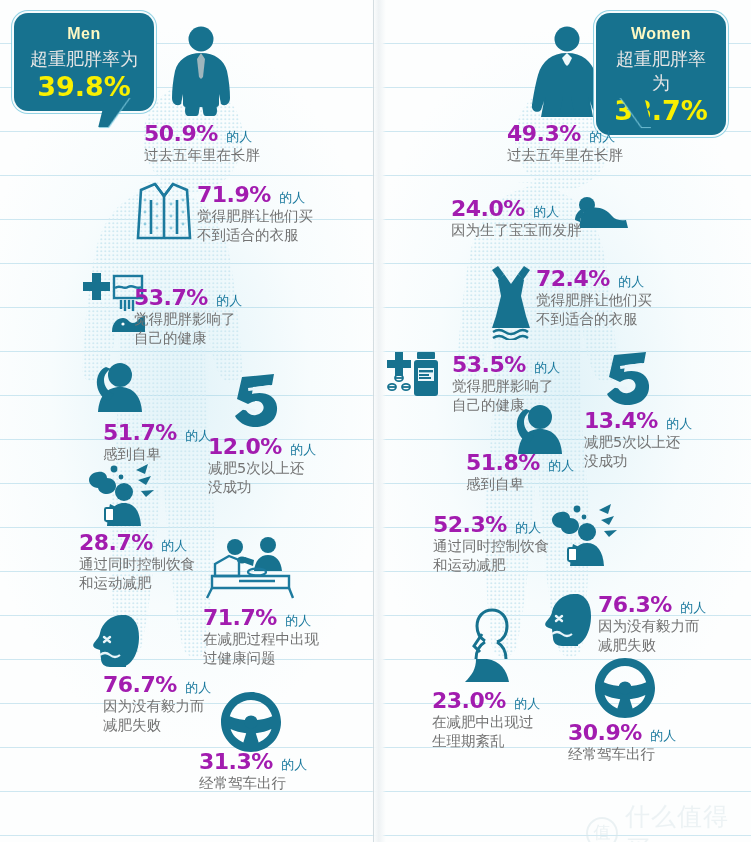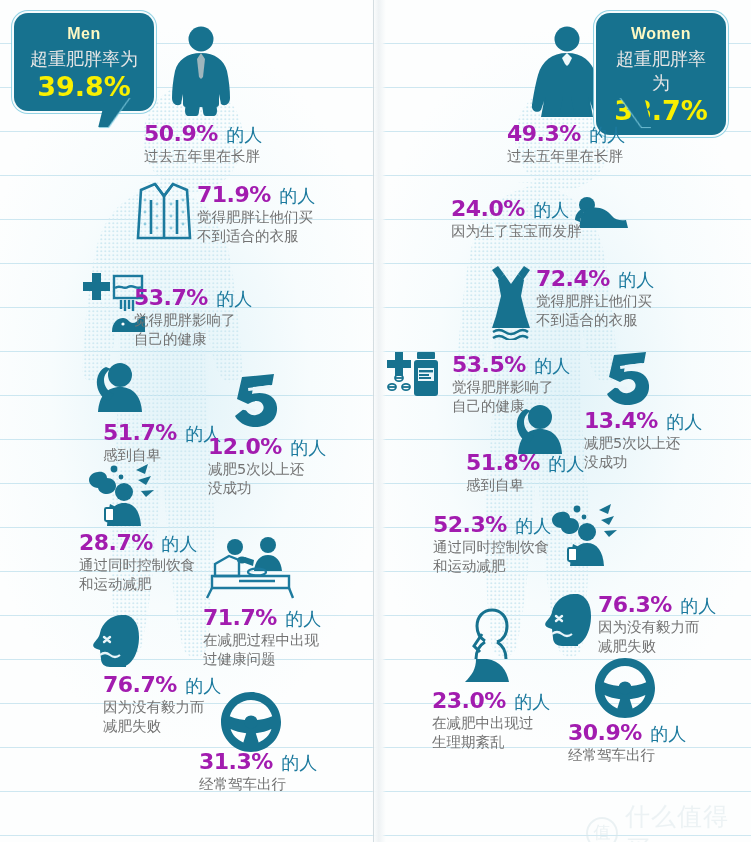--- a/index.html
+++ b/index.html
@@ -137,21 +137,21 @@
   }
   .pct {
     color: #a21caf;
     font-size: 22px;
     font-weight: bold;
     font-family: "DejaVu Sans", sans-serif;
     letter-spacing: -0.5px;
   }
   .suffix {
     color: #1c7a9e;
-    font-size: 18px;
+    font-size: 13px;
     font-family: "DejaVu Sans", sans-serif;
     margin-left: 4px;
   }
   .desc {
     color: #737373;
     font-size: 14.5px;
     line-height: 19px;
     font-family: "DejaVu Sans", sans-serif;
     white-space: pre-line;
   }

